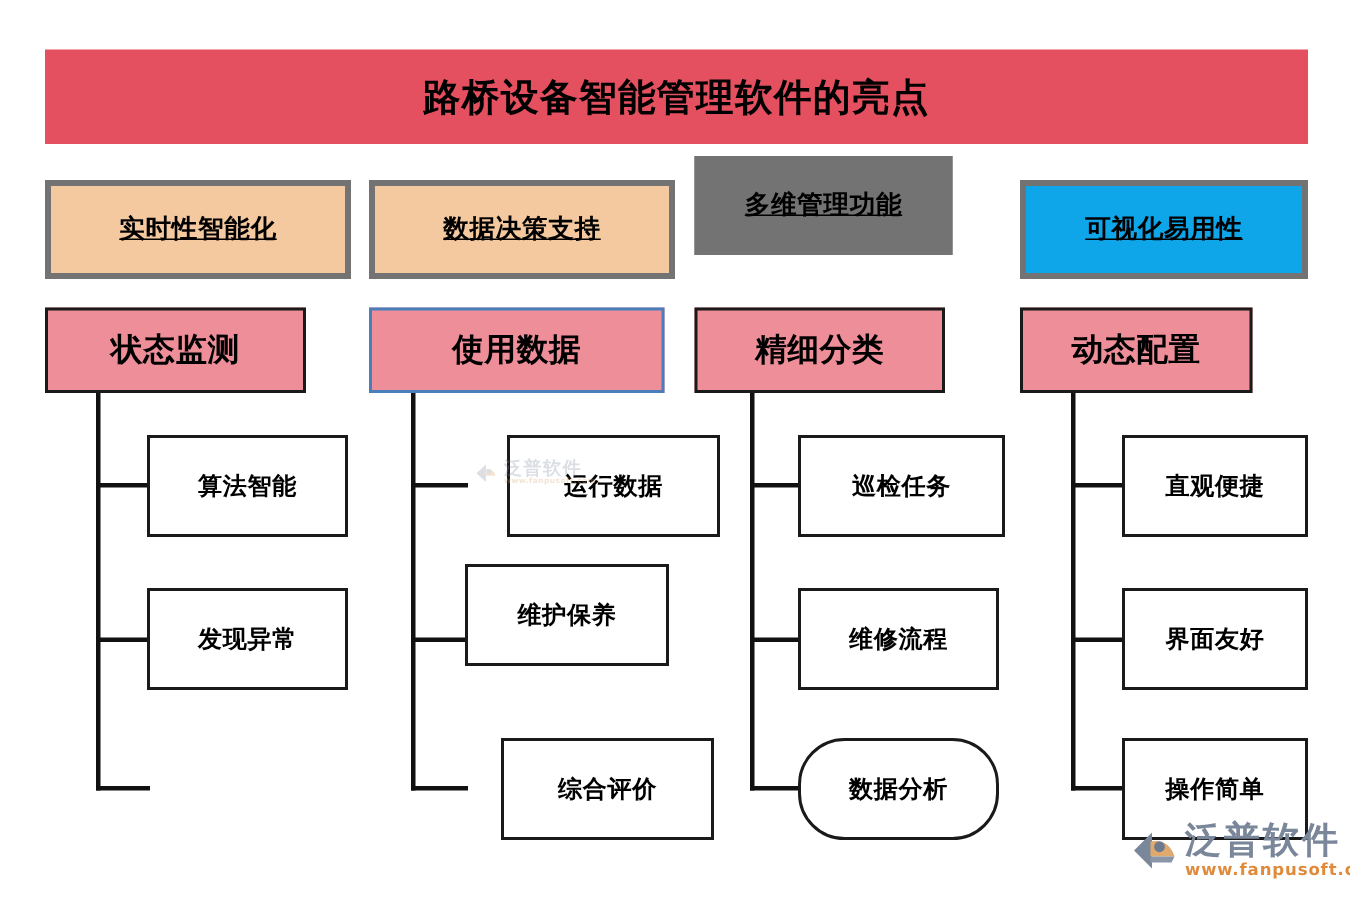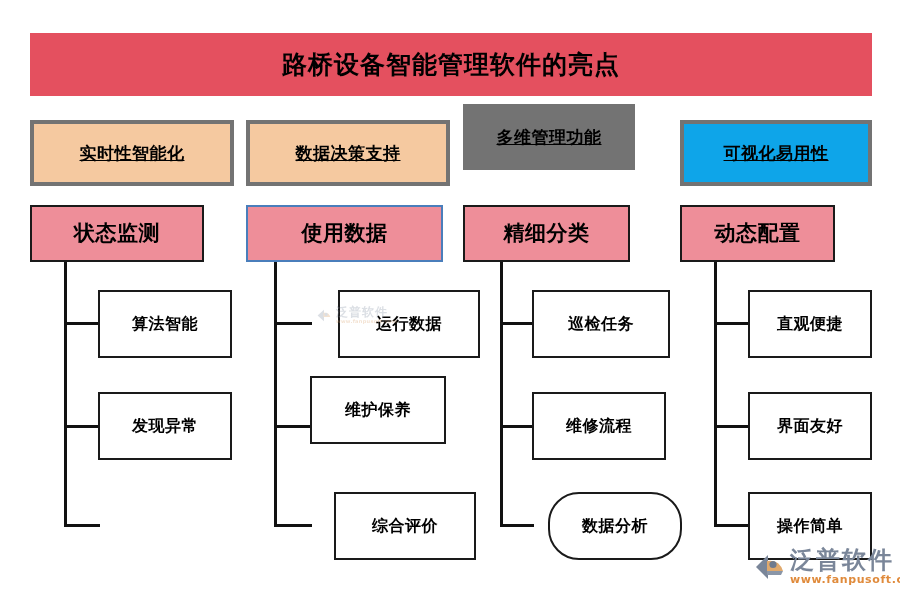--- a/index.html
+++ b/index.html
@@ -154,21 +154,21 @@
   <div class="node lvl1" style="left: 463px; top: 104px; width: 172px; height: 66px; background: #737373;">多维管理功能</div>
   <div class="node lvl2" style="left: 463px; top: 205px; width: 167px; height: 57px; background: rgb(238, 142, 153);">精细分类</div>
 
   <div class="trunk" style="left:500px;top:262px;height:265px;"></div>
   <div class="stub" style="left:500px;top:322px;width:34px;"></div>
   <div class="stub" style="left:500px;top:425px;width:34px;"></div>
   <div class="stub" style="left:500px;top:524px;width:34px;"></div>
 
   <div class="node leaf" style="left:532px;top:290px;width:138px;height:68px;">巡检任务</div>
   <div class="node leaf" style="left:532px;top:392px;width:134px;height:68px;">维修流程</div>
-  <div class="node leaf" style="left:548px;top:492px;width:134px;height:68px;border-radius:31px;">数据分析</div>
+  <div class="node leaf" style="left:532px;top:492px;width:134px;height:68px;border-radius:31px;">数据分析</div>
 
   <div class="node lvl1" style="left: 680px; top: 120px; width: 192px; height: 66px; background: #0ea5e9;">可视化易用性</div>
   <div class="node lvl2" style="left: 680px; top: 205px; width: 155px; height: 57px; background: rgb(238, 142, 153);">动态配置</div>
 
   <div class="trunk" style="left:714px;top:262px;height:265px;"></div>
   <div class="stub" style="left:714px;top:322px;width:36px;"></div>
   <div class="stub" style="left:714px;top:425px;width:36px;"></div>
   <div class="stub" style="left:714px;top:524px;width:36px;"></div>
 
   <div class="node leaf" style="left:748px;top:290px;width:124px;height:68px;">直观便捷</div>

